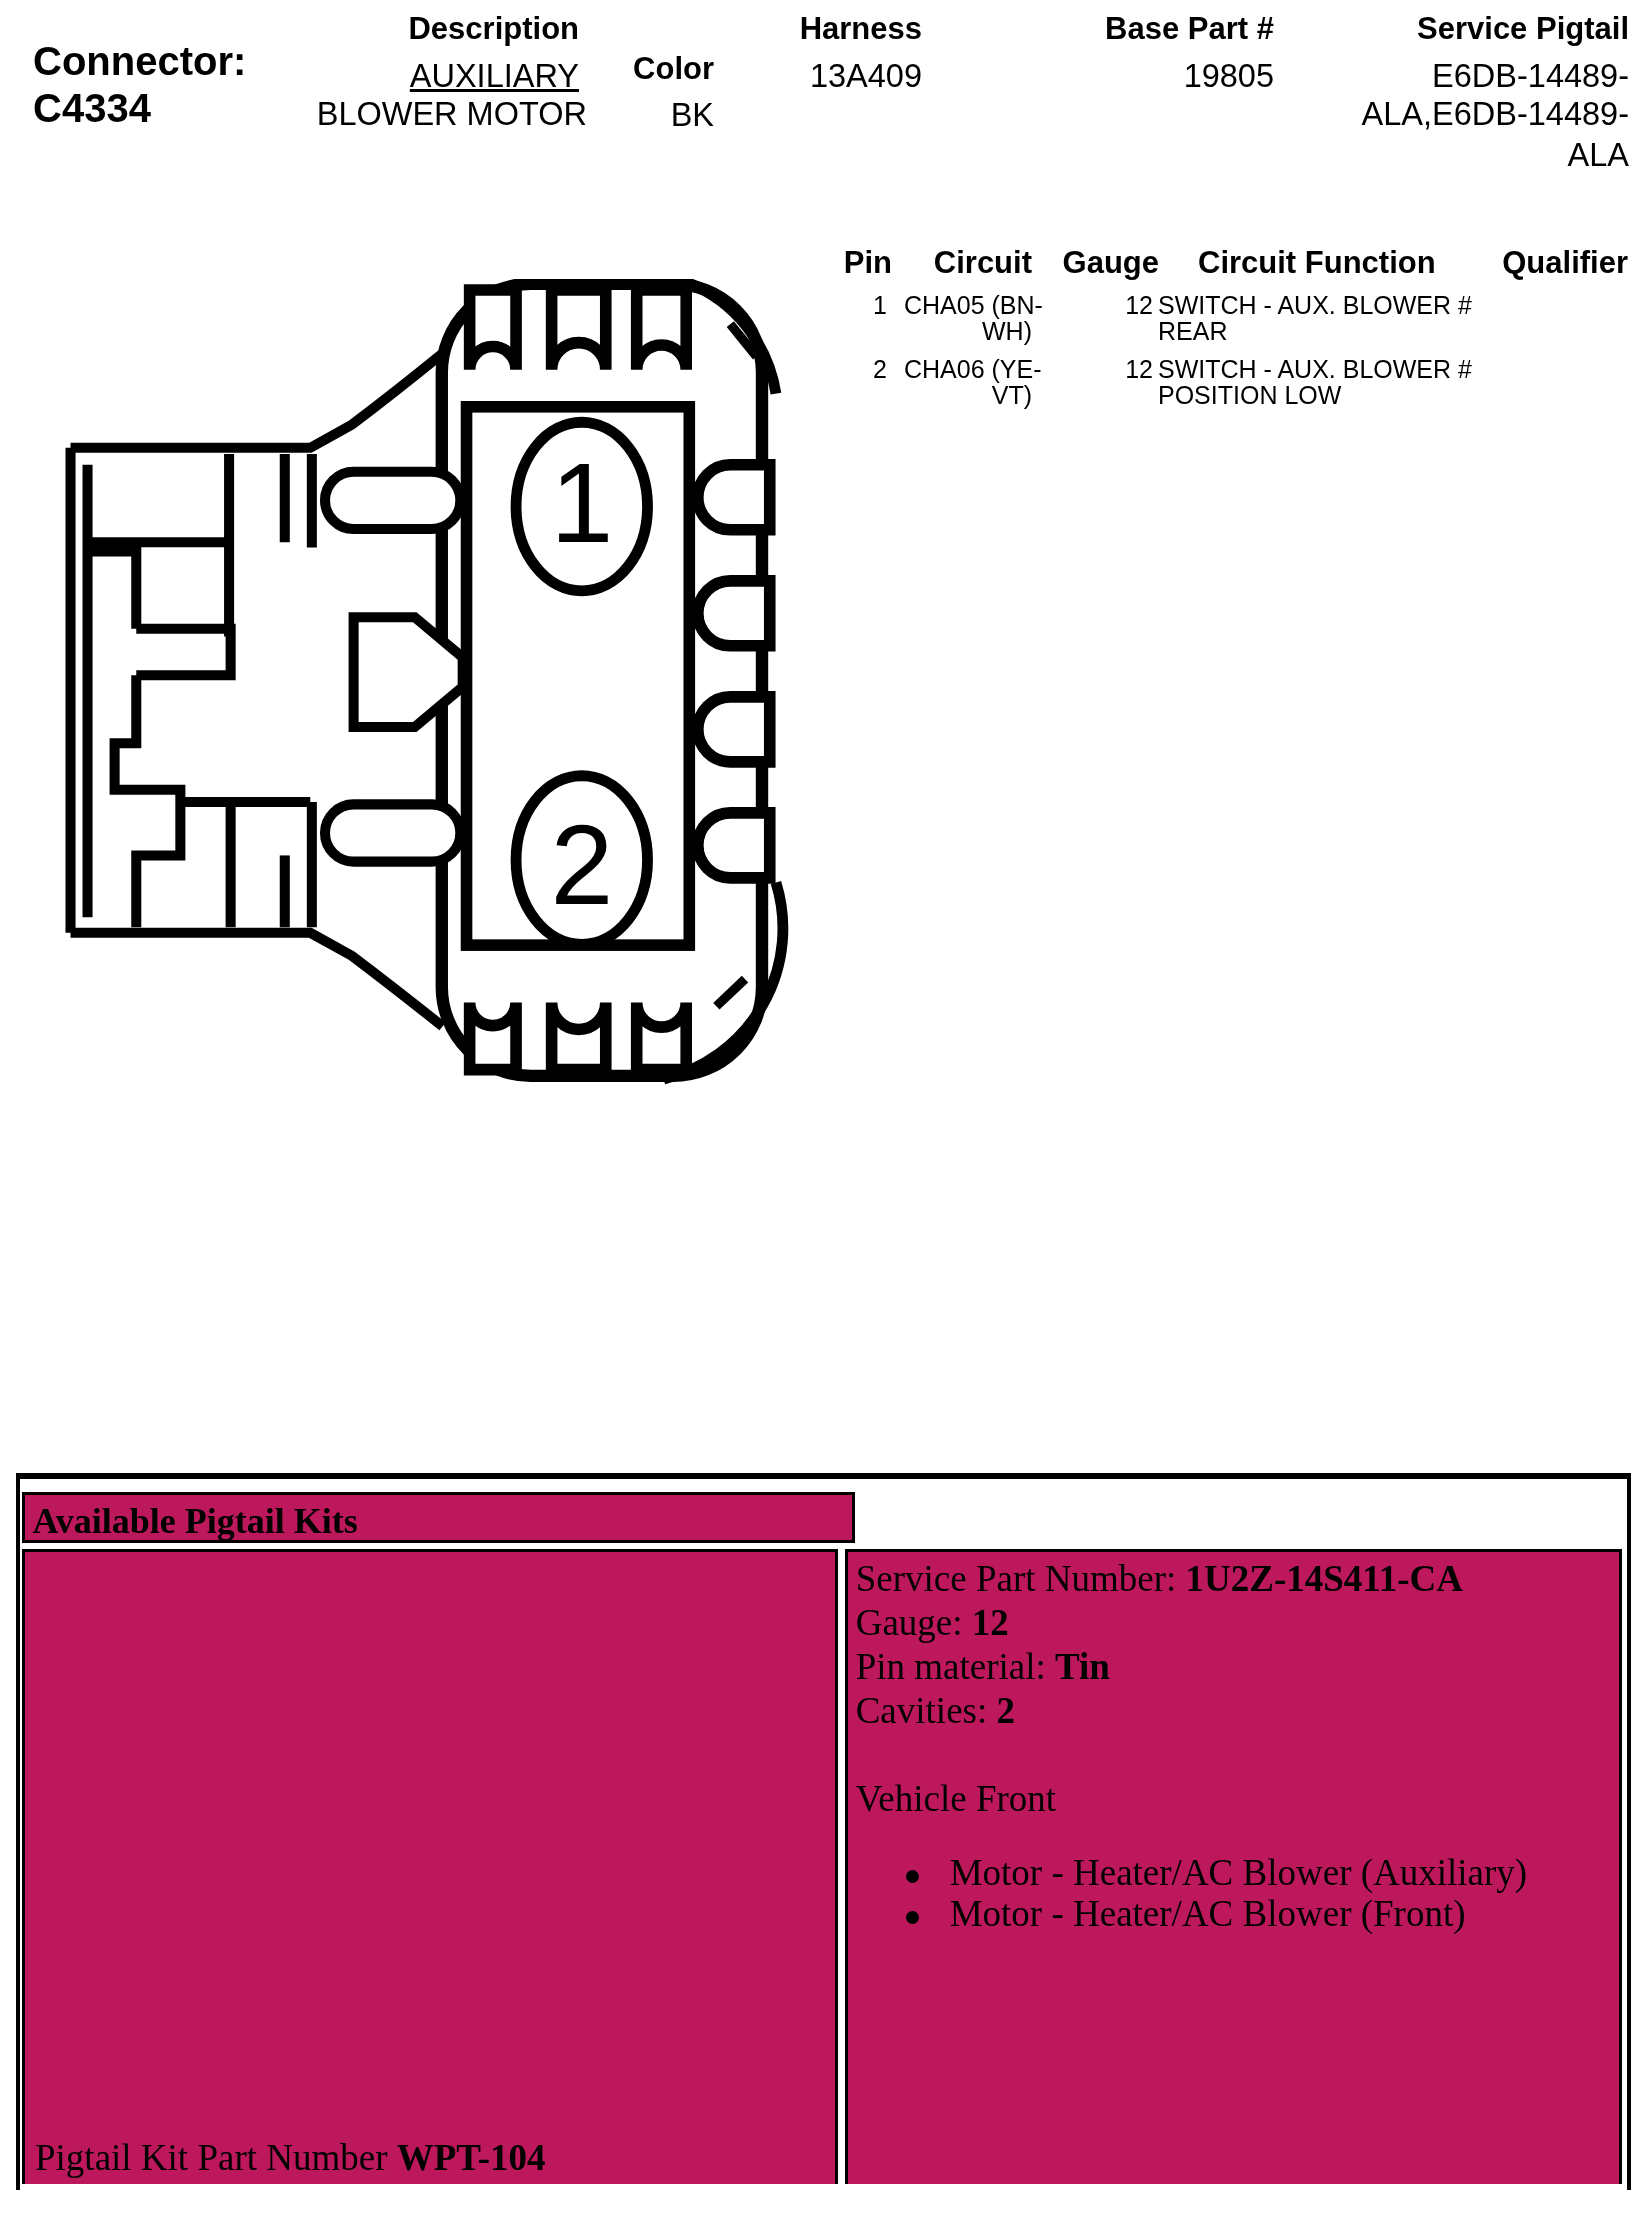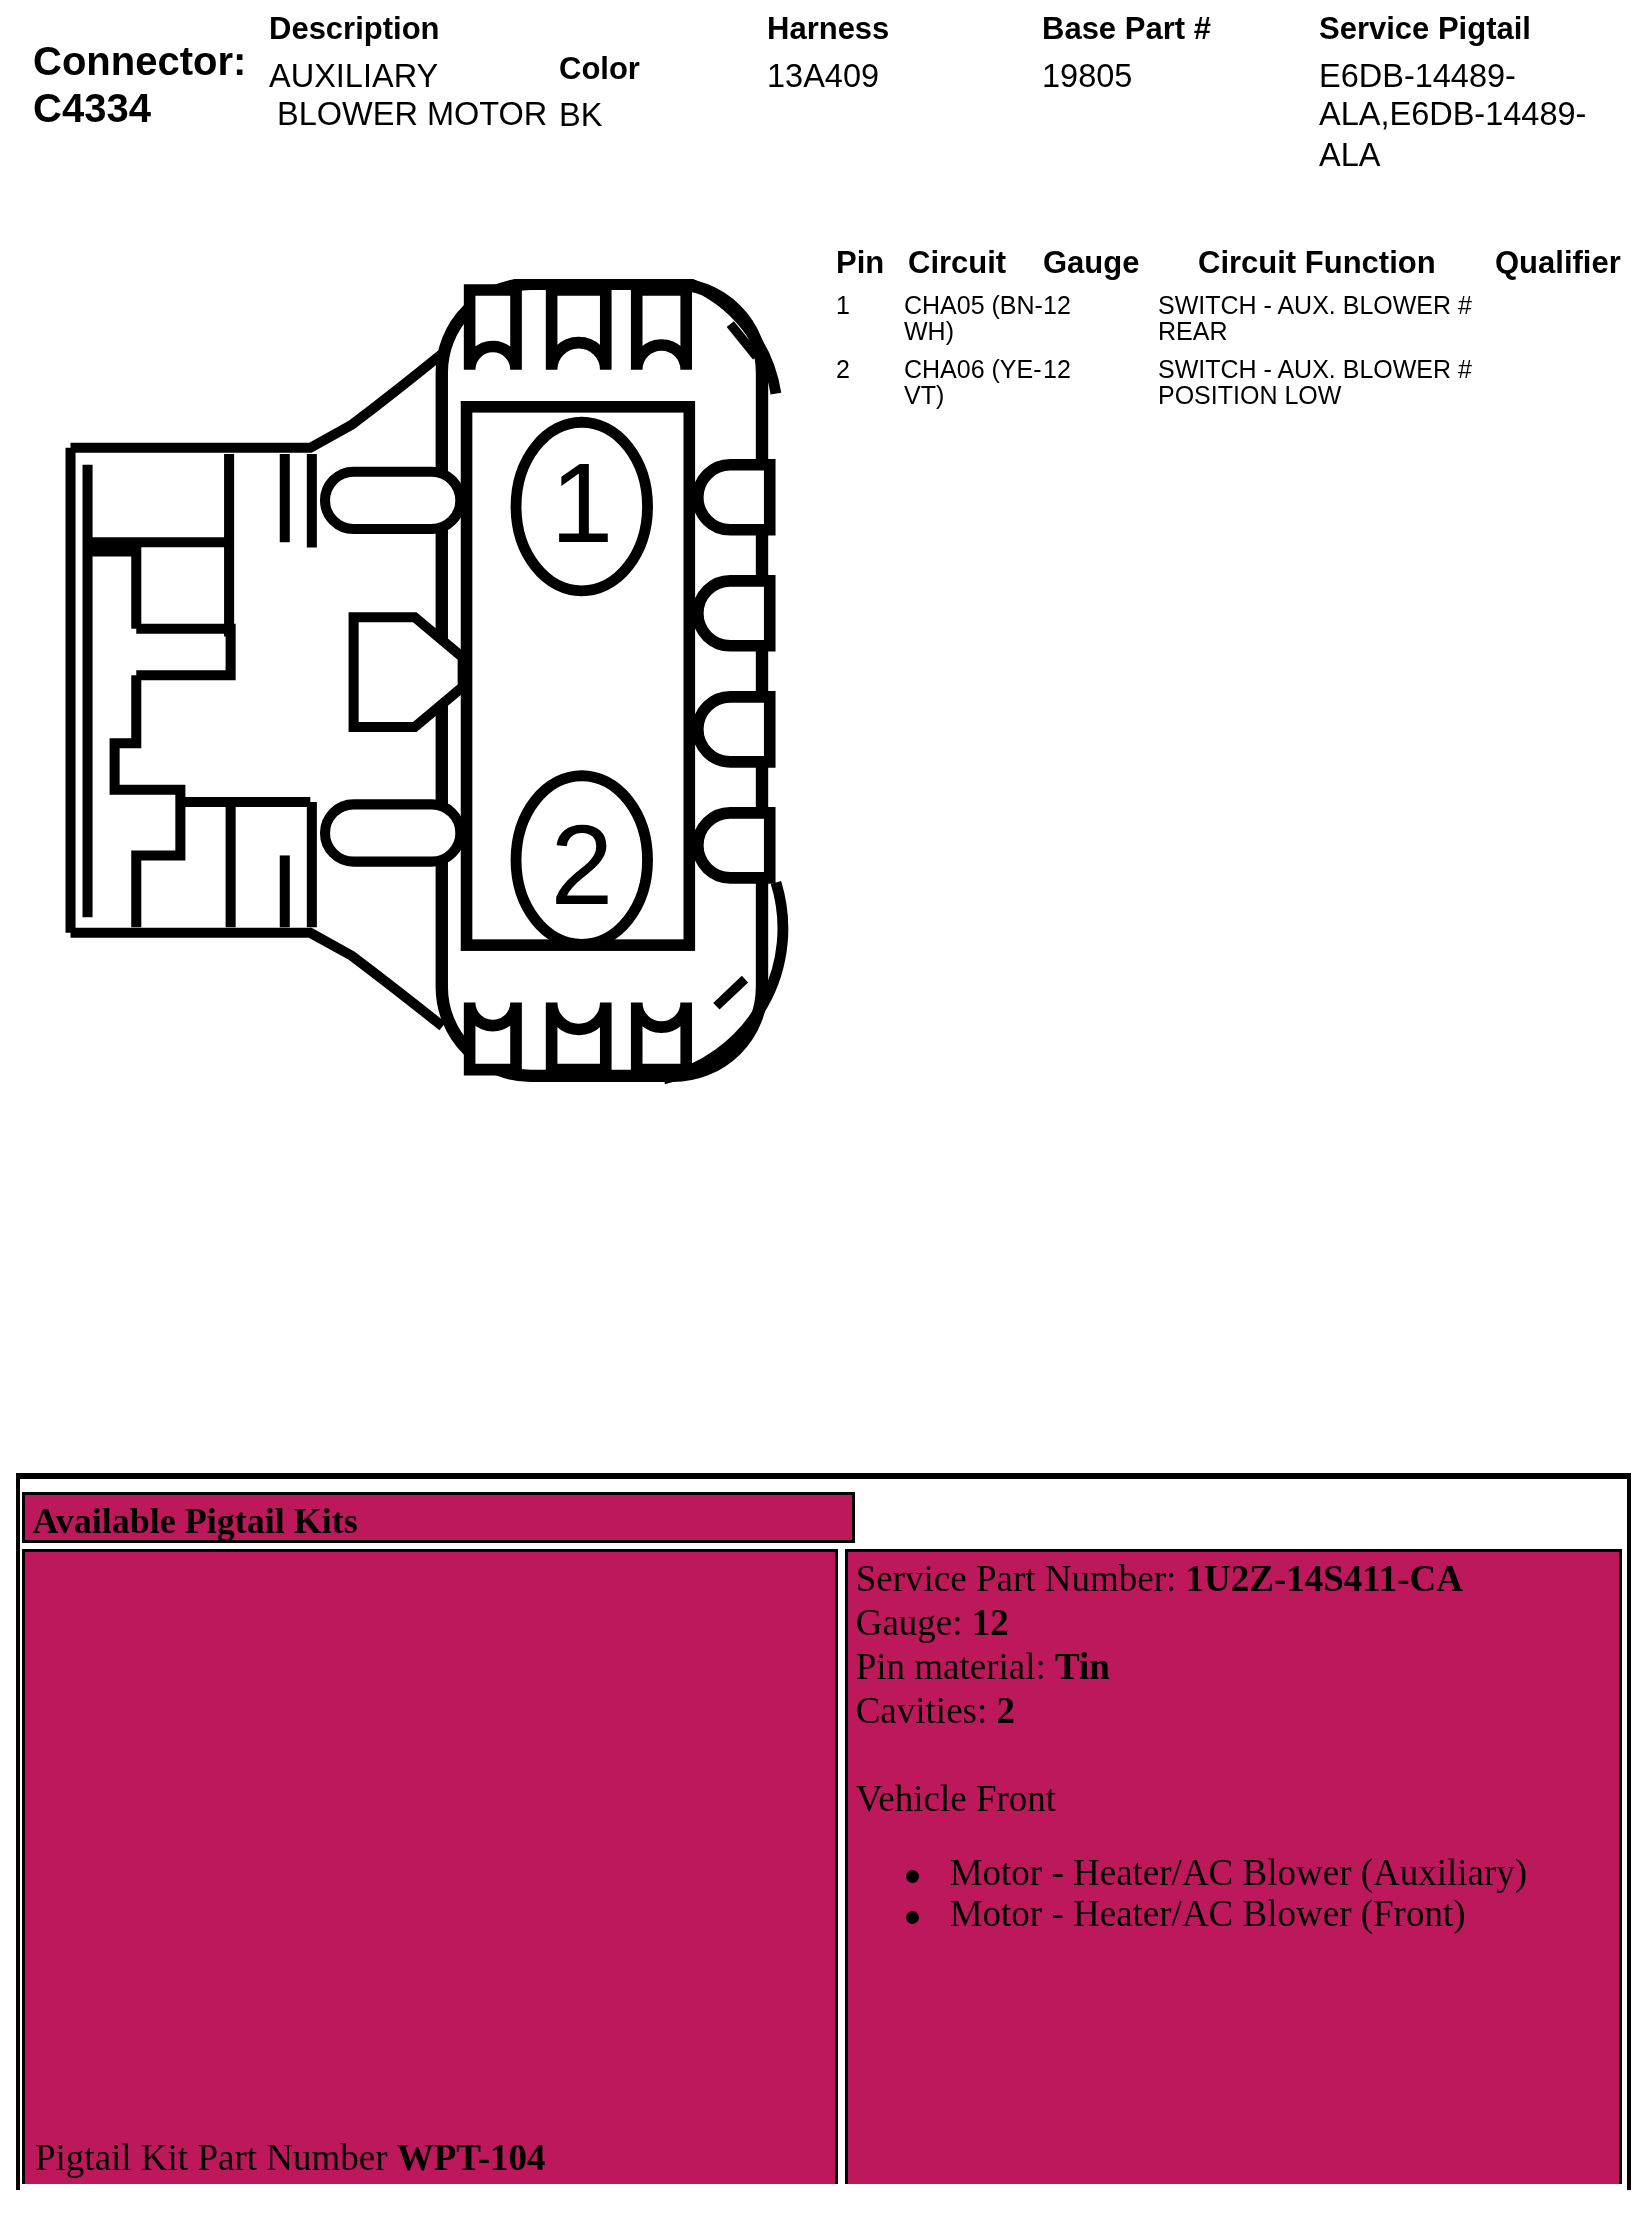--- a/index.html
+++ b/index.html
@@ -1,19 +1,19 @@
 <!DOCTYPE html>
 <html style="font-size:12.4px"><head>
 <meta charset="utf-8">
 <style>
   html,body{margin:0;padding:0;background:#ffffff;}
   body{width:1650px;height:2216px;position:relative;overflow:hidden;
        font-family:"Liberation Sans",sans-serif;color:#000;}
   .abs{position:absolute;}
-  .ac{text-align:left;}
+  .ac{text-align:right;}
   
   .conn{font-weight:bold;font-size:40px;line-height:43px;white-space:nowrap;}
   .hlabel{font-weight:bold;font-size:31px;white-space:nowrap;}
   .hval{font-size:32.5px;white-space:nowrap;}
   
   .pth{font-weight:bold;font-size:31px;white-space:nowrap;}
   .ptv{font-size:25px;line-height:25.5px;white-space:nowrap;}
   .outer-tbl{border-top:6.2px solid #000;border-left:4.6px solid #000;border-right:4.6px solid #000;}
   .cell{border:3.9px solid #000;box-sizing:border-box;background:#be185d;}
   .cell.open-bottom{border-bottom:none;}
@@ -30,21 +30,21 @@
 </style>
 </head>
 <body>
 
 <div>
 
   <div class="abs conn" style="left:33px;top:40px;">Connector:</div>
   <div class="abs conn" style="left:33px;top:87px;">C4334</div>
 
   <div class="abs hlabel ac" style="left:269px;top:10.8px;width:310px;">Description</div>
-  <div class="abs hval ac" style="left:269px;top:58px;width:310px;">AUXILIARY</div>
+  <div class="abs hval ac" style="left:269px;top:58px;width:310px;text-decoration:underline;">AUXILIARY</div>
   <div class="abs hval ac" style="left:277px;top:96px;width:310px;">BLOWER MOTOR</div>
 
   <div class="abs hlabel ac" style="left:559px;top:51px;width:155px;">Color</div>
   <div class="abs hval ac" style="left:559px;top:97px;width:155px;">BK</div>
 
   <div class="abs hlabel ac" style="left:767px;top:10.8px;width:155px;">Harness</div>
   <div class="abs hval ac" style="left:767px;top:58px;width:155px;">13A409</div>
 
   <div class="abs hlabel ac" style="left:1042px;top:10.8px;width:232px;">Base Part #</div>
   <div class="abs hval ac" style="left:1042px;top:58px;width:232px;">19805</div>

